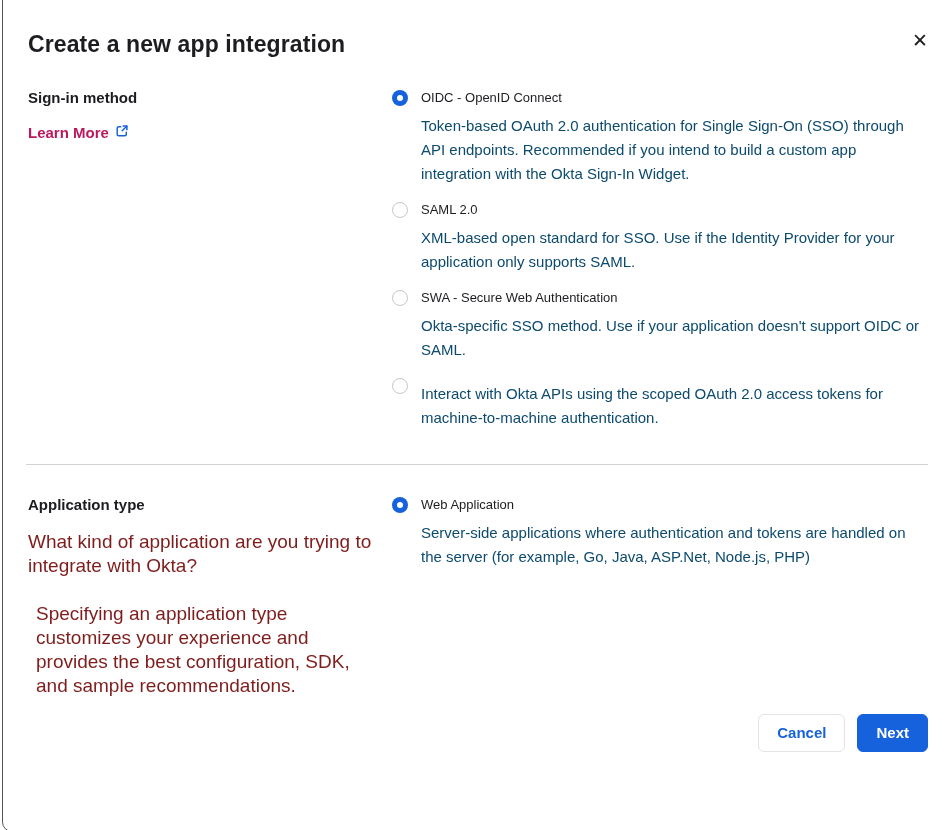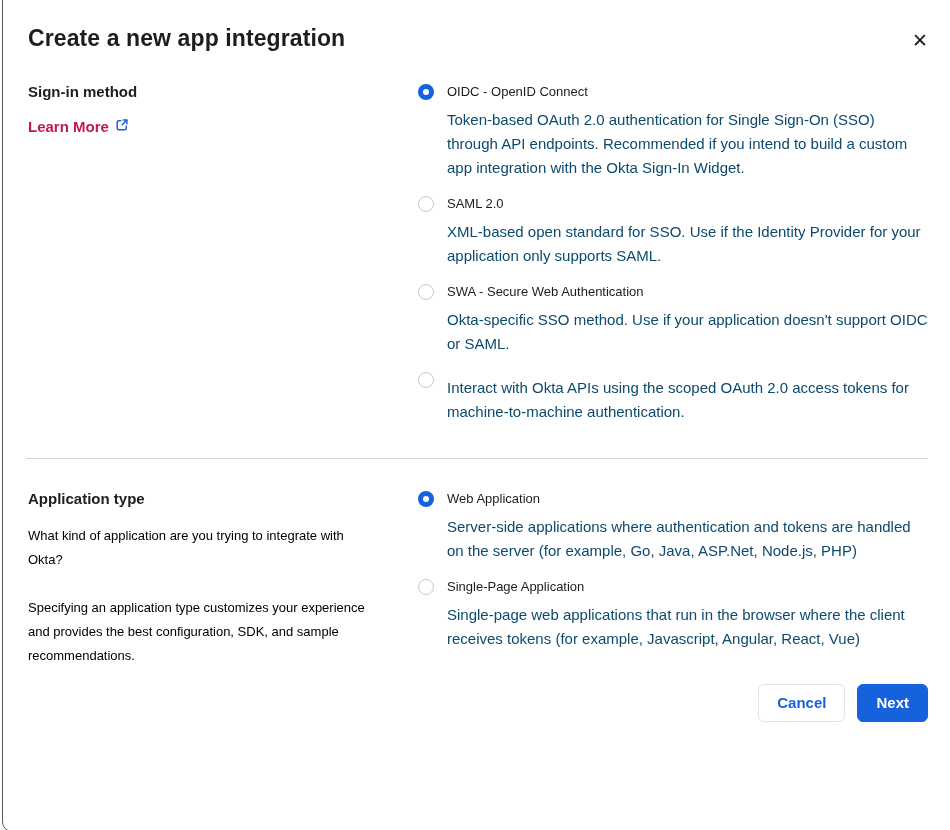--- a/index.html
+++ b/index.html
@@ -34,30 +34,29 @@
     border: none;
     font-size: 19px;
     line-height: 28px;
     color: #1d1d21;
     cursor: pointer;
     padding: 0;
     font-family: "Liberation Sans", sans-serif;
   }
   .modal-title {
     margin: 0;
-    padding-top: 24px;
+    padding-top: 30px;
     font-size: 23px;
     font-weight: 700;
     letter-spacing: 0.1px;
     color: #1d1d21;
   }
   .section {
     display: flex;
     margin-top: 30px;
-    gap: 26px;
   }
   .section-left {
     width: 364px;
     flex-shrink: 0;
     padding-right: 20px;
   }
   .section-right { flex: 1; }
   .section-label {
     font-size: 15px;
     font-weight: 700;
@@ -71,25 +70,25 @@
     margin-top: 15px;
     font-size: 15px;
     font-weight: 700;
     color: #be185d;
     text-decoration: none;
     line-height: 20px;
   }
   .ext-icon { display: inline-block; }
   .left-paragraph {
     margin: 15px 0 0 0;
-    font-size: 13px;
+    font-size: 19px;
     line-height: 24px;
-    color: #000000;
-  }
-  .left-paragraph + .left-paragraph { margin-top: 24px; }
+    color: #7f1d1d;
+  }
+  .left-paragraph + .left-paragraph { margin-top: 24px; margin-left: 8px; }
   .option-row {
     display: flex;
     gap: 13px;
     margin-bottom: 14px;
     cursor: pointer;
   }
   .radio {
     width: 16px; height: 16px;
     border-radius: 50%;
     border: 1.5px solid #c8c8ce;
@@ -222,27 +221,20 @@
       </div>
       <div class="section-right">
   <div class="option-row">
     <span class="radio selected"></span>
     <div>
       <div class="option-label">Web Application</div>
       <div class="option-desc">Server-side applications where authentication and tokens are handled on the server (for example, Go, Java, ASP.Net, Node.js, PHP)</div>
     </div>
   </div>
 
-  <div class="option-row">
-    <span class="radio"></span>
-    <div>
-      <div class="option-label">Single-Page Application</div>
-      <div class="option-desc">Single-page web applications that run in the browser where the client receives tokens (for example, Javascript, Angular, React, Vue)</div>
-    </div>
-  </div>
 
 </div>
     </div>
 
     <div class="footer">
       <button class="btn btn-cancel">Cancel</button>
       <button class="btn btn-next">Next</button>
     </div>
 
   </div>

